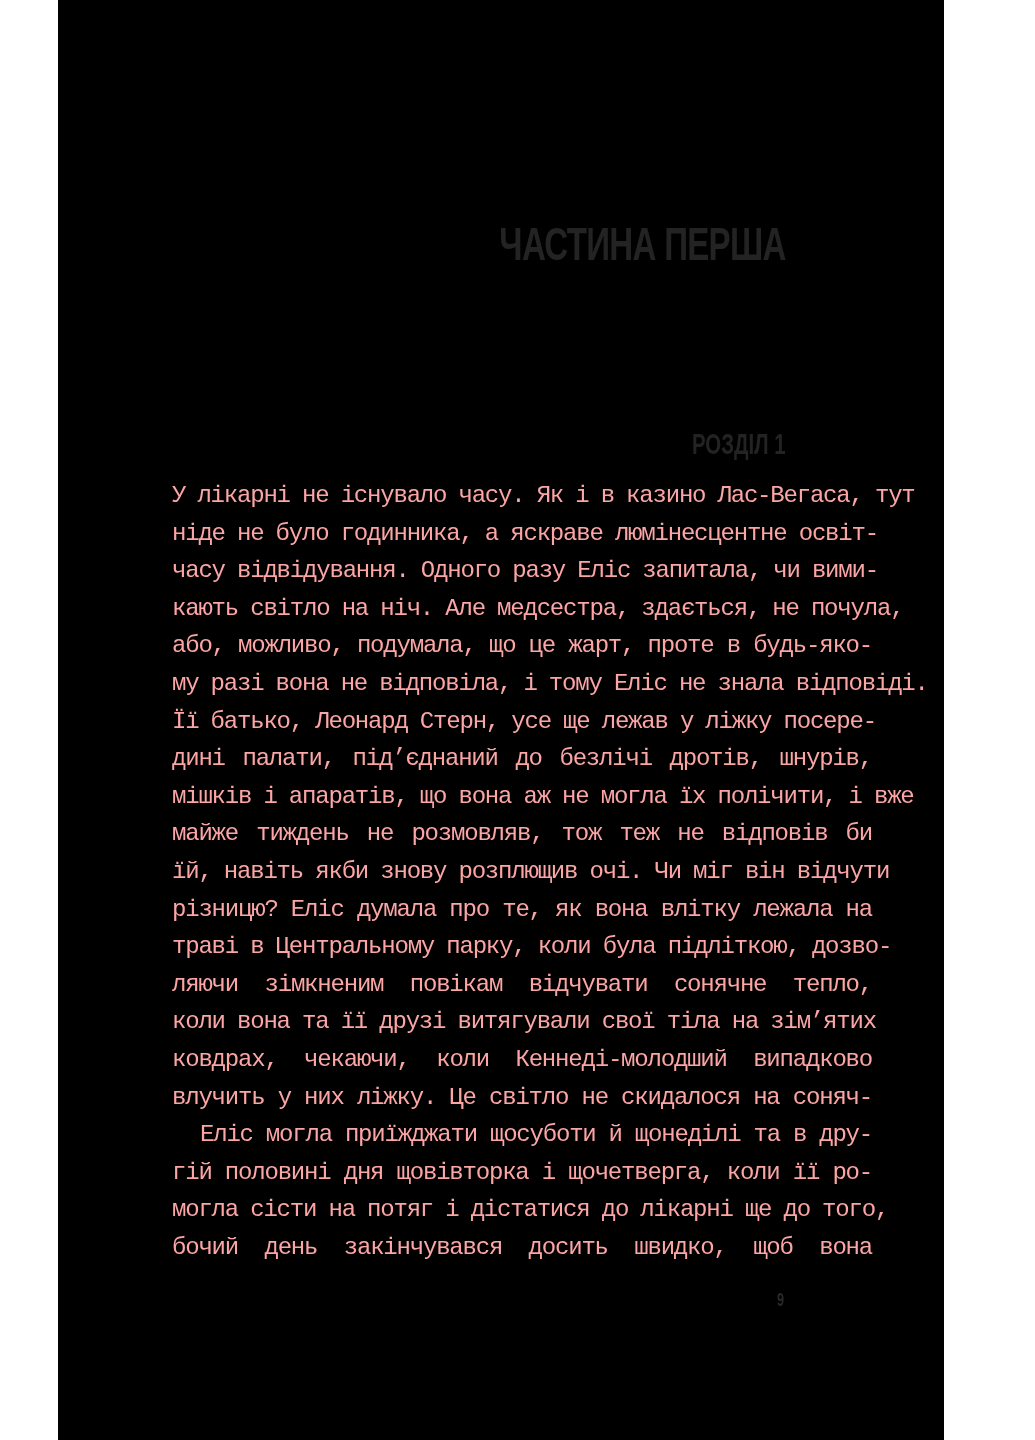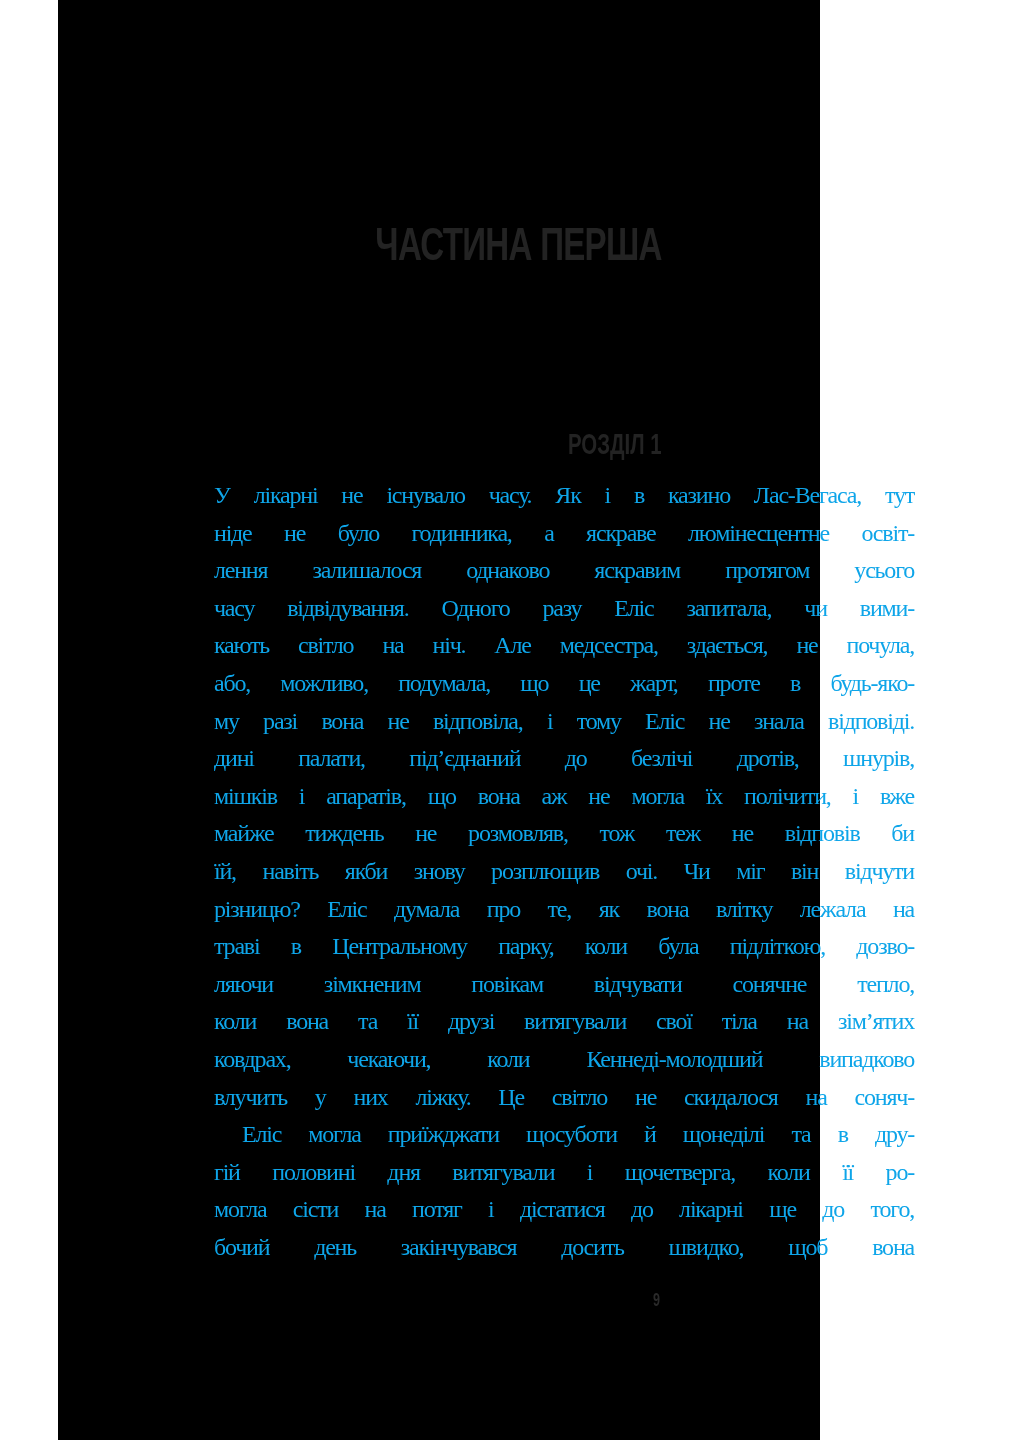--- a/index.html
+++ b/index.html
@@ -7,21 +7,21 @@
       padding: 0;
       width: 1035px;
       height: 1440px;
       background: #ffffff;
       overflow: hidden;
     }
     .page {
       position: absolute;
       left: 58px;
       top: 0;
-      width: 762px;
+      width: 886px;
       height: 1440px;
       background: #000000;
     }
     .part-title {
       position: absolute;
       right: 158px;
       top: 214px;
       font-family: "Liberation Sans", sans-serif;
       font-weight: bold;
       font-size: 46px;
@@ -43,23 +43,22 @@
       transform: scaleX(0.68);
       transform-origin: right center;
       white-space: nowrap;
       line-height: 40px;
     }
     .body-text {
       position: absolute;
       left: 114px;
       top: 477px;
       width: 700px;
-      font-family: Liberation Serif, serif;
-      color: #0ea5e9;
-      margin-left: 42px;
+      font-family: Liberation Mono, monospace;
+      color: #fca5a5;
     }
     .line {
       display: block;
       height: 37.6px;
       line-height: 37.6px;
       font-size: 24px;
       white-space: nowrap;
       text-align: justify;
       text-align-last: justify;
       letter-spacing: -1.2px;
@@ -86,35 +85,35 @@
 </head>
 <body>
 
 <div class="page">
   <div class="part-title">ЧАСТИНА ПЕРША</div>
   <div class="chapter-title">РОЗДІЛ 1</div>
 
   <div class="body-text">
     <span class="line">У лікарні не існувало часу. Як і в казино Лас-Вегаса, тут</span>
     <span class="line">ніде не було годинника, а яскраве люмінесцентне освіт-</span>
-    <span class="line">лення залишалося однаково яскравим протягом усього</span>
     <span class="line">часу відвідування. Одного разу Еліс запитала, чи вими-</span>
     <span class="line">кають світло на ніч. Але медсестра, здається, не почула,</span>
     <span class="line">або, можливо, подумала, що це жарт, проте в будь-яко-</span>
     <span class="line">му разі вона не відповіла, і тому Еліс не знала відповіді.</span>
+    <span class="line">Її батько, Леонард Стерн, усе ще лежав у ліжку посере-</span>
     <span class="line">дині палати, під’єднаний до безлічі дротів, шнурів,</span>
     <span class="line">мішків і апаратів, що вона аж не могла їх полічити, і вже</span>
     <span class="line">майже тиждень не розмовляв, тож теж не відповів би</span>
     <span class="line">їй, навіть якби знову розплющив очі. Чи міг він відчути</span>
     <span class="line">різницю? Еліс думала про те, як вона влітку лежала на</span>
     <span class="line">траві в Центральному парку, коли була підліткою, дозво-</span>
     <span class="line">ляючи зімкненим повікам відчувати сонячне тепло,</span>
     <span class="line">коли вона та її друзі витягували свої тіла на зім’ятих</span>
     <span class="line">ковдрах, чекаючи, коли Кеннеді-молодший випадково</span>
     <span class="line">влучить у них ліжку. Це світло не скидалося на соняч-</span>
     <span class="line indent">Еліс могла приїжджати щосуботи й щонеділі та в дру-</span>
-    <span class="line">гій половині дня витягували і щочетверга, коли її ро-</span>
+    <span class="line">гій половині дня щовівторка і щочетверга, коли її ро-</span>
     <span class="line">могла сісти на потяг і дістатися до лікарні ще до того,</span>
     <span class="line">бочий день закінчувався досить швидко, щоб вона</span>
   </div>
 
   <div class="page-number">9</div>
 </div>
 
 </body></html>

